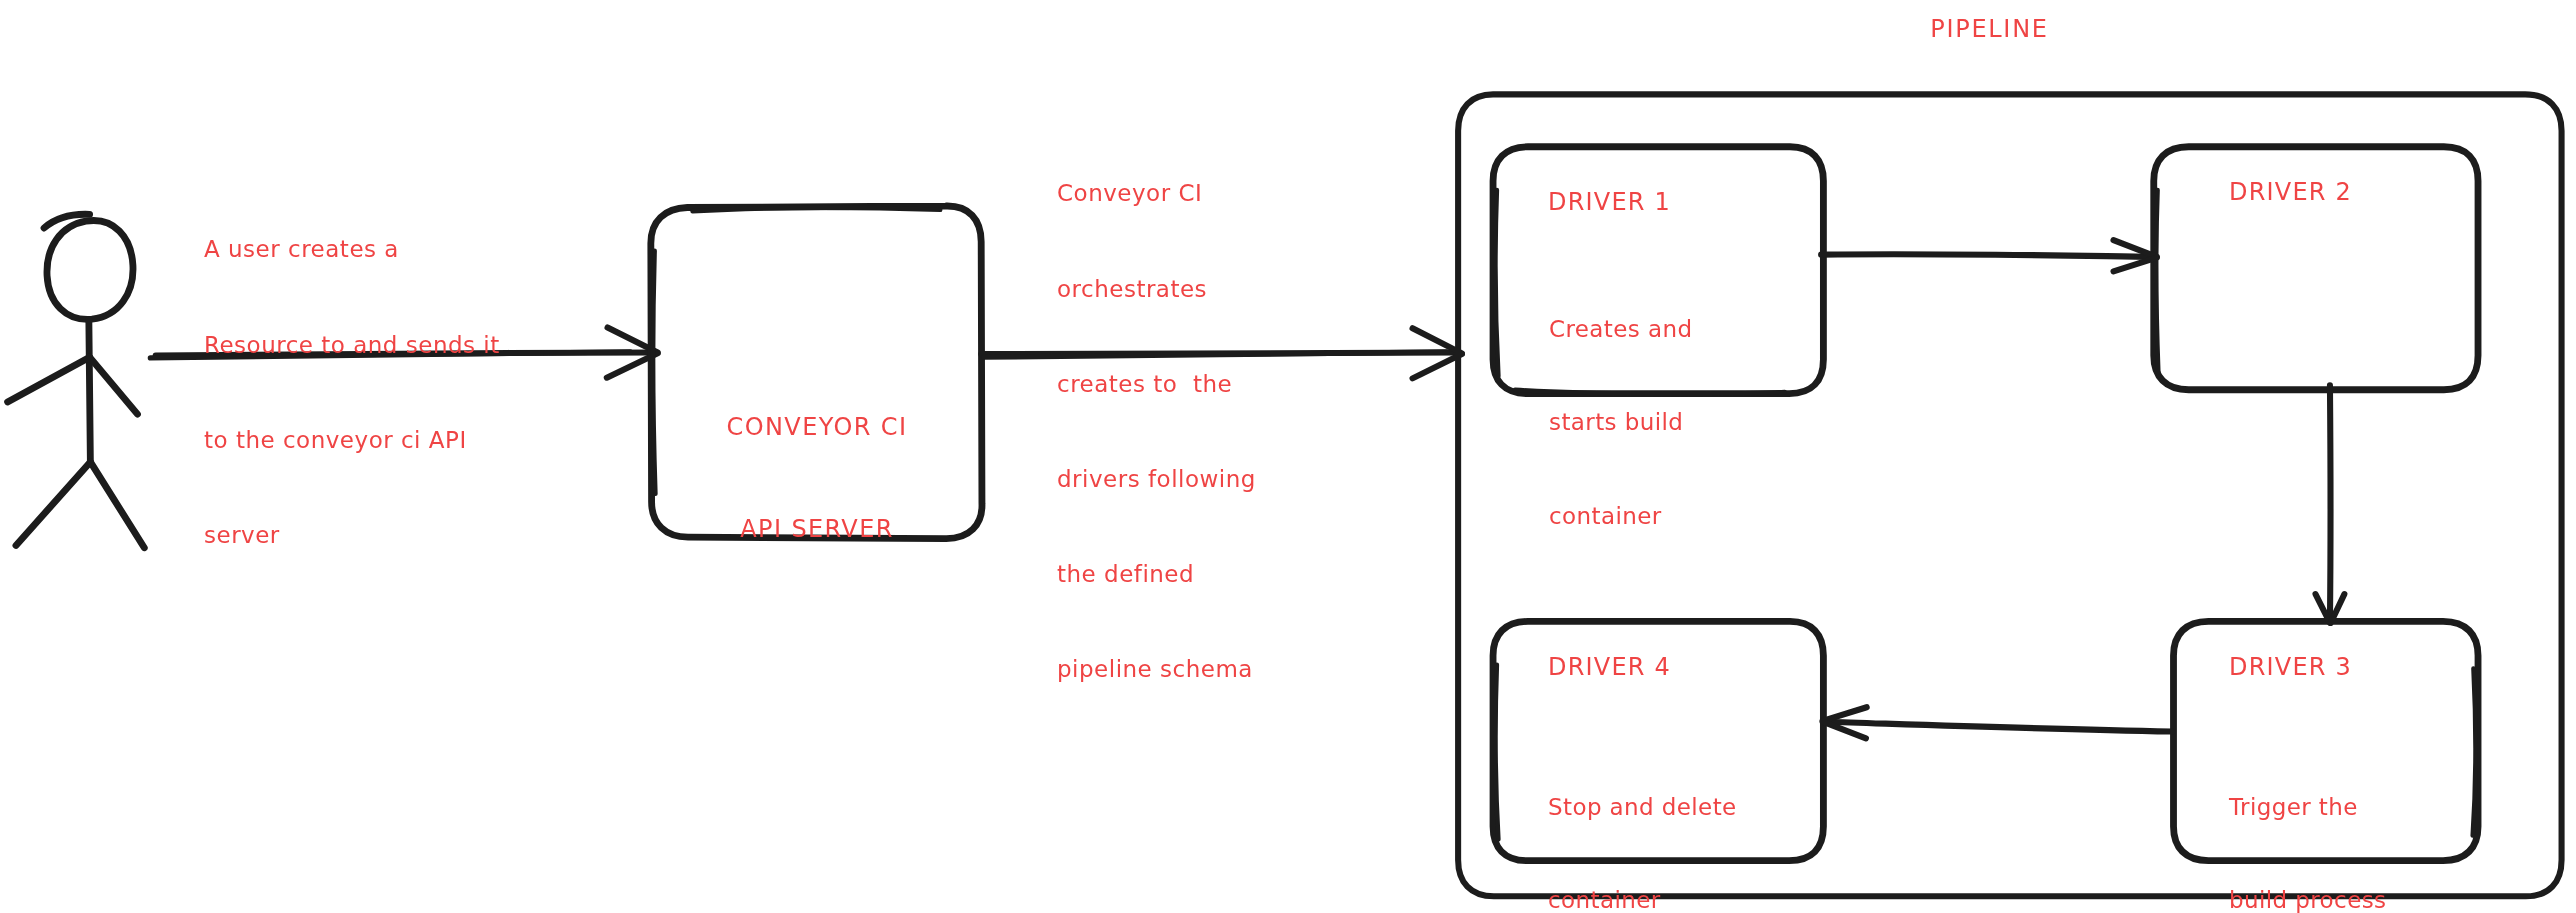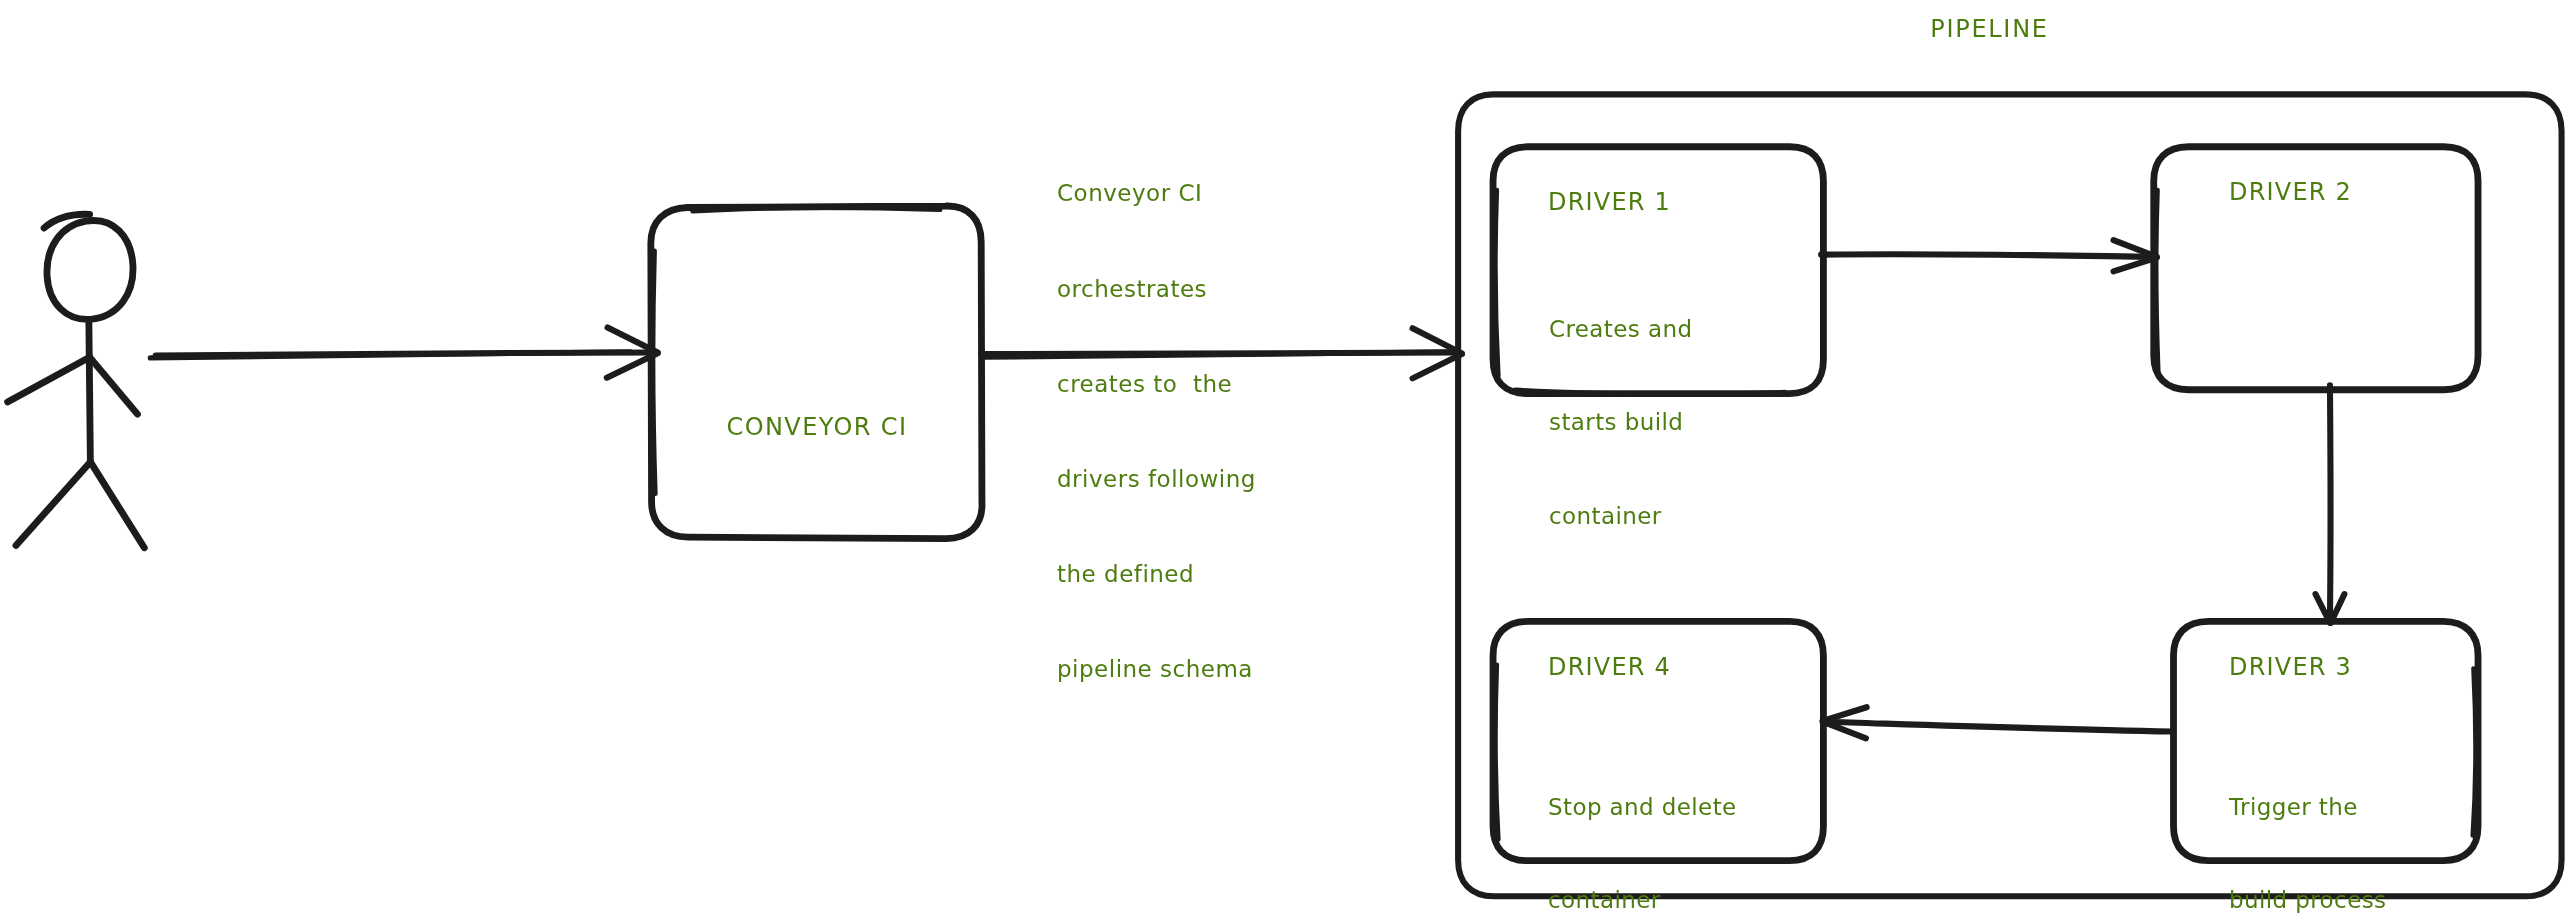--- a/index.html
+++ b/index.html
@@ -20,21 +20,21 @@
   }
   #sketch {
     position: absolute;
     left: 0;
     top: 0;
     width: 2576px;
     height: 914px;
   }
   .txt {
     position: absolute;
-    color: #4d7c0f;
+    color: #ef4444;
     font-family: "DejaVu Sans", sans-serif;
     white-space: pre;
     line-height: 1.32;
     letter-spacing: 0.4px;
   }
   .annot {
     font-size: 23px;
     letter-spacing: 0.5px;
     line-height: 1.38;
   }
@@ -162,32 +162,39 @@
 
     <g>
       <path class="s sw8" d="M 2860 963 C 2700 960 2560 955 2403 950"></path>
       <path class="s sw8" d="M 2458 931 L 2400 949"></path>
       <path class="s sw8" d="M 2457 972 L 2400 950"></path>
     </g>
   </svg>
 
   <div class="txt group-title" style="left:1891px; top:13.7px; width:197px; text-align:center;">PIPELINE</div>
 
+  <div class="txt annot" style="left:204px; top:171px;">
+    <div>A user creates a</div>
+    <div>Resource to and sends it</div>
+    <div>to the conveyor ci API</div>
+    <div>server</div>
+  </div>
 
   <div class="txt annot" style="left:1057px; top:115px;">
     <div>Conveyor CI</div>
     <div>orchestrates</div>
     <div>creates to  the</div>
     <div>drivers following</div>
     <div>the defined</div>
     <div>pipeline schema</div>
   </div>
 
   <div class="txt center-title" style="left:652px; top:342px; width:330px;">
     <div>CONVEYOR CI</div>
+    <div>API SERVER</div>
   </div>
 
   <div class="txt node-title" style="left:1548px; top:177px;margin-top:10px;">DRIVER 1</div>
   <div class="txt node-body" style="left:1549px; top:251px;">
     <div>Creates and</div>
     <div>starts build</div>
     <div>container</div>
   </div>
 
   <div class="txt node-title" style="left:2229px; top:177px;">DRIVER 2</div>

